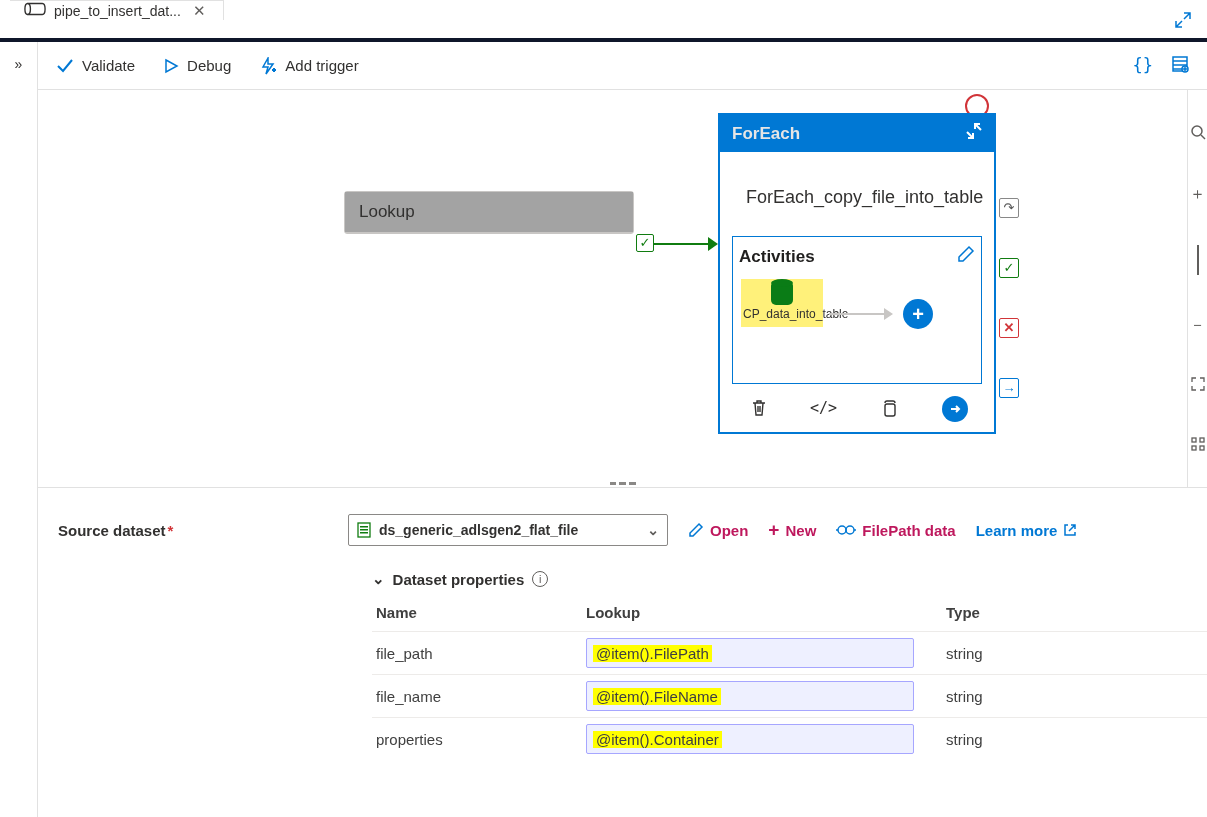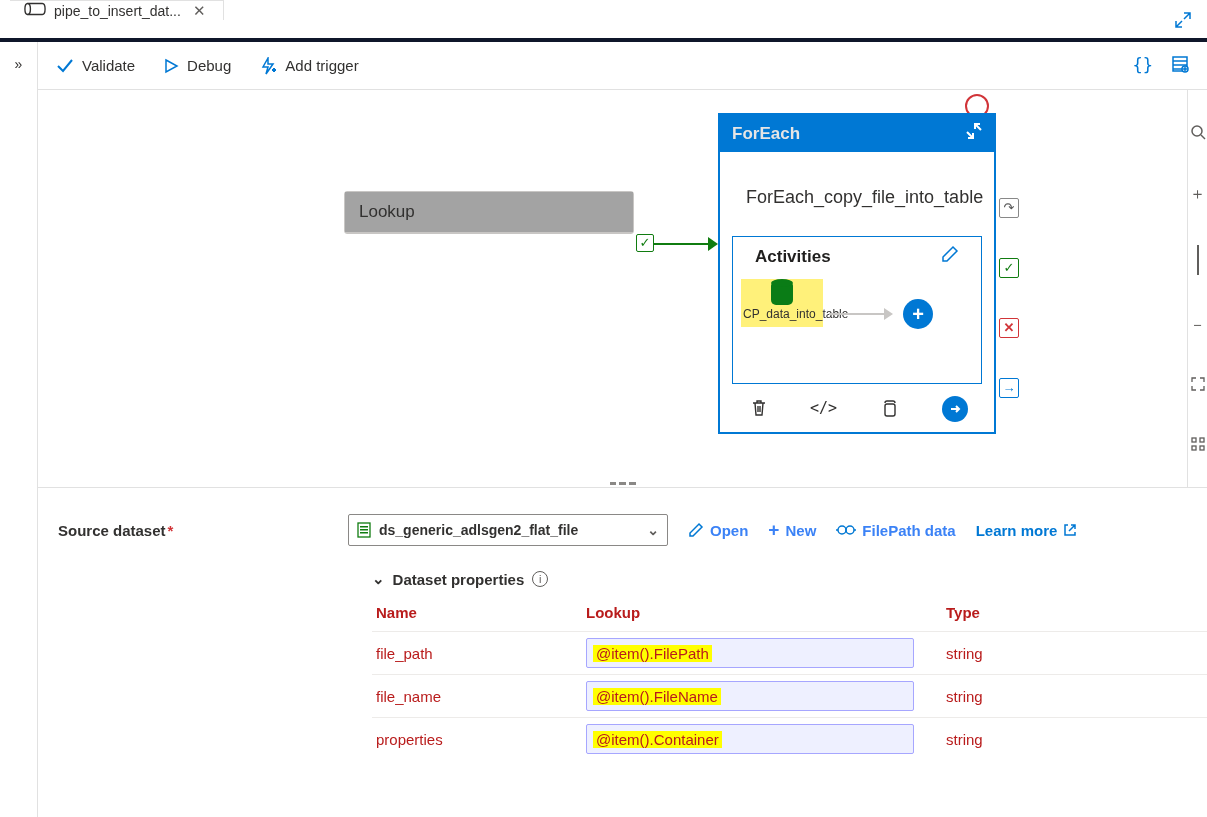--- a/index.html
+++ b/index.html
@@ -35,21 +35,21 @@
   .conn-check { position:absolute; left:598px; top:144px; width:18px; height:18px; border:1px solid #107c10; color:#107c10; font-size:13px; text-align:center; line-height:16px; border-radius:2px; background:#fff;}
   .conn-line { position:absolute; left:616px; top:153px; width:60px; height:2px; background:#107c10;}
   .conn-arrow { position:absolute; left:670px; top:147px; width:0;height:0;border-top:7px solid transparent;border-bottom:7px solid transparent;border-left:10px solid #107c10;}
 
   .foreach-node { position:absolute; left:680px; top:23px; width:278px; border:2px solid #0078d4; background:#fff;}
   .foreach-title { background:#0078d4; color:#e5e5e5; padding:8px 12px; font-size:17px; font-weight:700; display:flex; justify-content:space-between; align-items:center;}
   .foreach-inner { padding:10px 12px 4px;}
   .foreach-name-row { display:flex; gap:14px; align-items:flex-start; margin-bottom:10px;margin-top:24px;}
   .foreach-glyph { width:40px; height:40px; }
   .foreach-name { font-size:18px; color:#323130; line-height:1.3;}
-  .inner-act { border:1px solid #0078d4; padding:8px 22px 14px; min-height:148px; position:relative;}
+  .inner-act { border:1px solid #0078d4; padding:8px 6px 14px; min-height:148px; position:relative;}
   .inner-act-head { display:flex; justify-content:space-between; align-items:center; font-size:17px; color:#201f1e; font-weight:600; margin-bottom:8px;}
   .copy-act { position:absolute; left:8px; top:42px; width:82px; background:#fff17a; padding:4px 2px 6px; font-size:12px; text-align:center; color:#323130;}
   .db-icon { width:22px; height:22px; margin:0 auto 2px; background:#0a7c16; border-radius:3px 3px 5px 5px; position:relative;}
   .db-icon:before { content:''; position:absolute; top:-4px; left:0; width:22px; height:8px; background:#0a7c16; border-radius:50%;}
   .inner-arrow { position:absolute; left:96px; top:76px; width:56px; height:2px; background:#c8c6c4;}
   .inner-arrow:after { content:''; position:absolute; right:-8px; top:-5px; border-top:6px solid transparent; border-bottom:6px solid transparent; border-left:9px solid #c8c6c4;}
   .plus-circle { position:absolute; left:170px; top:62px; width:30px; height:30px; border-radius:50%; background:#0078d4; color:#fff; text-align:center; line-height:30px; font-size:20px; font-weight:bold;}
   .foreach-actions { display:flex; justify-content:space-around; padding:8px 6px 10px;}
   .fa-btn { width:24px; height:24px; display:flex; align-items:center; justify-content:center; color:#323130; cursor:pointer;}
   .fa-btn.circle { width:26px; height:26px; border-radius:50%; background:#0078d4; color:#fff;}
@@ -68,27 +68,27 @@
   .panel { flex:1; overflow:auto; padding:0 0 20px;}
   .ptabs { display:flex; gap:30px; padding:18px 20px 0 20px; border-bottom:1px solid #e1e1e1;}
   .ptab { font-size:16px; color:#323130; padding-bottom:10px; cursor:pointer;}
   .ptab.active { color:#000; font-weight:600; border-bottom:3px solid #0078d4;}
   
   .src-row { display:flex; align-items:center; gap:20px; padding:26px 20px 10px;font-weight:bold;}
   .src-label { font-size:15px; color:#323130; width:270px;}
   .src-label .req { color:#d13438; margin-left:2px;}
   .src-select { width:320px; height:32px; border:1px solid #8a8886; border-radius:2px; display:flex; align-items:center; padding:0 8px; gap:8px; font-size:14px; color:#323130; cursor:pointer; position:relative;}
   .src-select .chev { margin-left:auto; color:#605e5c;}
-  .src-link { display:flex; align-items:center; gap:6px; color:#3b82f6; font-size:15px; cursor:pointer;}
+  .src-link { display:flex; align-items:center; gap:6px; color:#be185d; font-size:15px; cursor:pointer;}
   .learn { color:#0078d4; font-size:15px; cursor:pointer; display:flex; gap:6px; align-items:center;}
 
   .dp-head { display:flex; align-items:center; gap:8px; font-size:15px; font-weight:600; color:#323130; padding:14px 0 8px 334px;}
   .dp-head .info { width:16px; height:16px; border:1px solid #605e5c; border-radius:50%; font-size:11px; text-align:center; line-height:14px; font-weight:normal; color:#605e5c;}
 
-  .dp-table { width:calc(100% - 334px); margin-left:334px; border-collapse:collapse; font-size:15px; color:#b91c1c;}
+  .dp-table { width:calc(100% - 334px); margin-left:334px; border-collapse:collapse; font-size:15px; color:#404040;}
   .dp-table th { text-align:left; font-weight:600; padding:8px 10px 10px 4px;}
   .dp-table td { padding:6px 10px 6px 4px; border-top:1px solid #edebe9;}
   .dp-input { width:328px; height:30px; border:1px solid #a6a6ff; background:#eef0ff; border-radius:2px; padding:0 6px; display:flex; align-items:center;}
   .dp-hl { background:#ffff00; padding:0 3px; display:inline-block;}
   
   .grip { position:absolute; left:50%; bottom:0; transform:translateX(-50%); width:26px; height:5px; display:flex; gap:3px;}
   .grip i { flex:1; background:#8a8886; height:3px;}
 </style>
 </head>
 <body>

